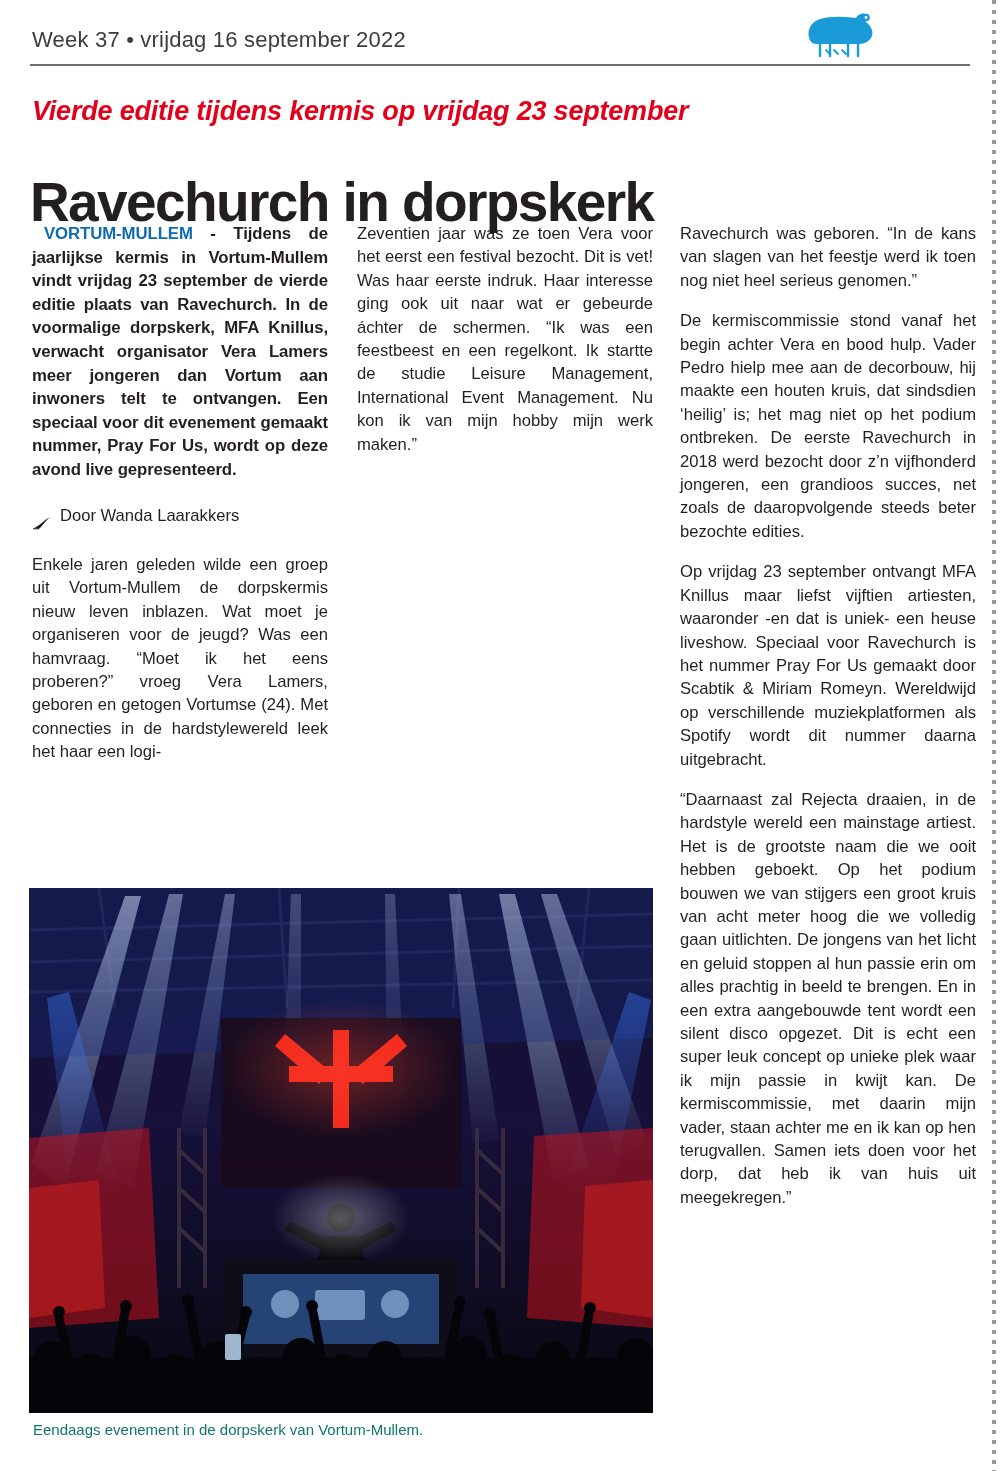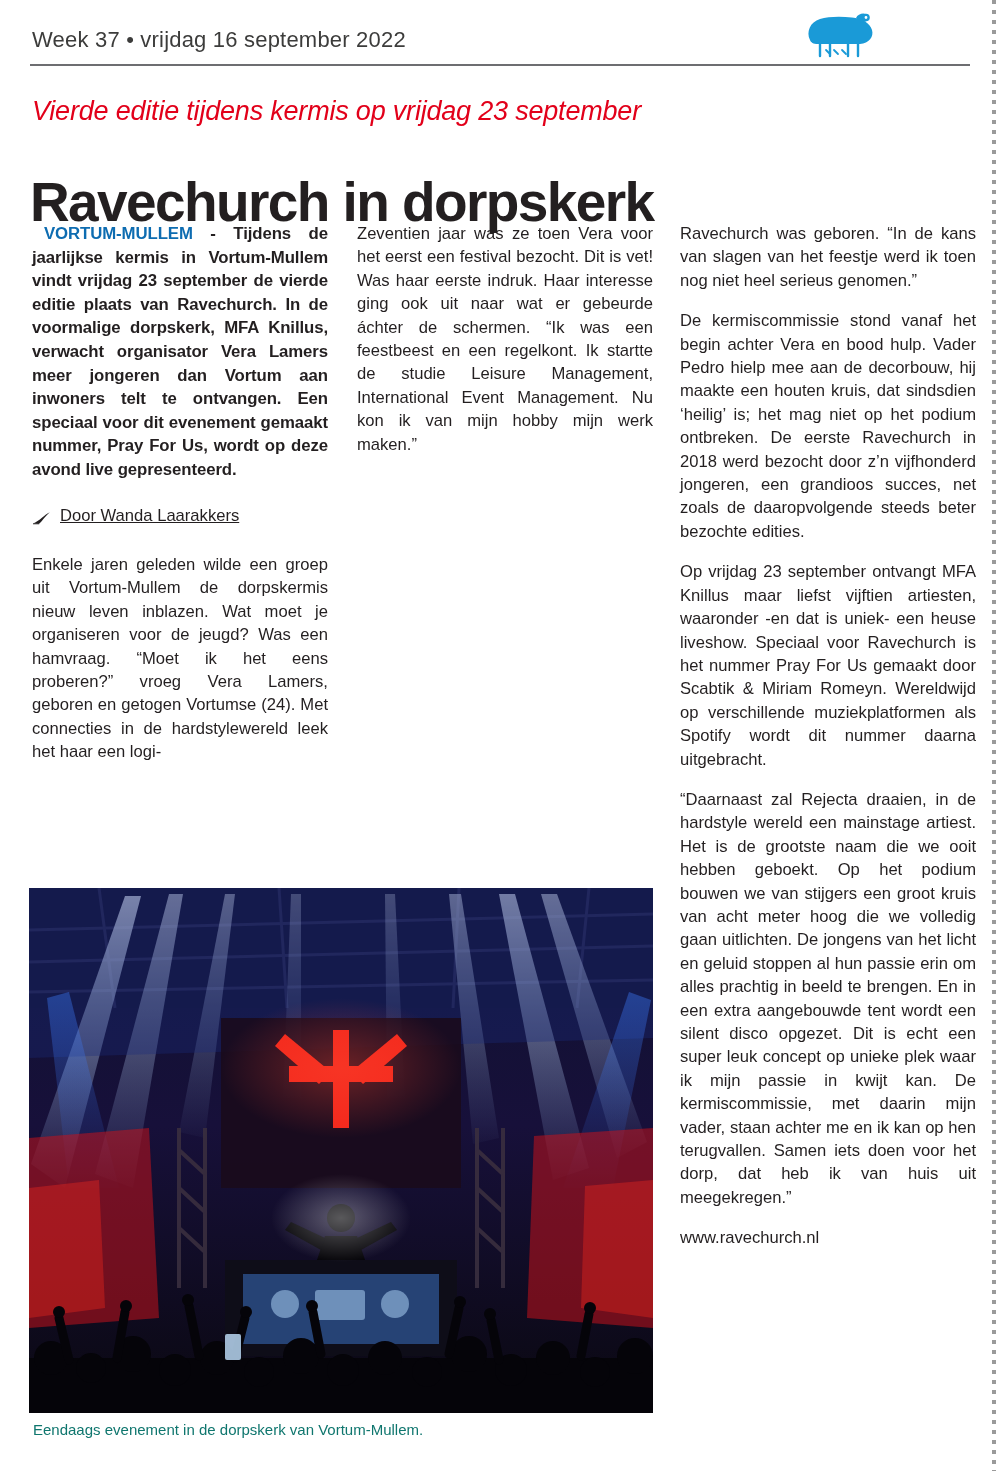--- a/index.html
+++ b/index.html
@@ -40,21 +40,21 @@
     position: absolute;
     right: 118px; top: 10px;
     width: 86px; height: 52px;
   }
 
   
   .kicker {
     position: absolute;
     left: 32px; top: 96px;
     font-size: 27px;
-    font-weight: normal;
+    font-weight: bold;
     font-style: italic;
     color: #e2001a;
     letter-spacing: -0.2px;
     white-space: nowrap;
   }
   .headline {
     position: absolute;
     left: 30px; top: 133px;
     font-size: 55px;
     font-weight: bold;
@@ -82,26 +82,25 @@
   .lead {
     font-weight: bold;
     font-size: 16.8px;
     line-height: 23.6px;
     letter-spacing: -0.1px;
   }
   .lead .place { color: #0d6cb1; margin-left: 12px; }
 
   .byline {
     display: flex;
-    align-items: center;
+    align-items: flex-end;
     gap: 9px;
     font-size: 16.6px;
     color: #231f20;
     margin: 22px 0 26px 0;
-    text-decoration: underline;
   }
   .pen-icon { width: 19px; height: 14px; display: block; }
 
   
   .photo {
     position: absolute;
     left: 29px; top: 888px;
     width: 624px; height: 525px;
     background: #0b0a14;
     overflow: hidden;
@@ -169,21 +168,20 @@
 
 <div class="col col2">
   <p>Zeventien jaar was ze toen Vera voor het eerst een festival bezocht. Dit is vet! Was haar eerste indruk. Haar interesse ging ook uit naar wat er gebeurde áchter de schermen. “Ik was een feestbeest en een regelkont. Ik startte de studie Leisure Management, International Event Management. Nu kon ik van mijn hobby mijn werk maken.”</p>
 </div>
 
 <div class="col col3">
   <p>Ravechurch was geboren. “In de kans van slagen van het feestje werd ik toen nog niet heel serieus genomen.”</p>
   <p>De kermiscommissie stond vanaf het begin achter Vera en bood hulp. Vader Pedro hielp mee aan de decorbouw, hij maakte een houten kruis, dat sindsdien ‘heilig’ is; het mag niet op het podium ontbreken. De eerste Ravechurch in 2018 werd bezocht door z’n vijfhonderd jongeren, een grandioos succes, net zoals de daaropvolgende steeds beter bezochte edities.</p>
   <p>Op vrijdag 23 september ontvangt MFA Knillus maar liefst vijftien artiesten, waaronder -en dat is uniek- een heuse liveshow. Speciaal voor Ravechurch is het nummer Pray For Us gemaakt door Scabtik &amp; Miriam Romeyn. Wereldwijd op verschillende muziekplatformen als Spotify wordt dit nummer daarna uitgebracht.</p>
   <p>“Daarnaast zal Rejecta draaien, in de hardstyle wereld een mainstage artiest. Het is de grootste naam die we ooit hebben geboekt. Op het podium bouwen we van stijgers een groot kruis van acht meter hoog die we volledig gaan uitlichten. De jongens van het licht en geluid stoppen al hun passie erin om alles prachtig in beeld te brengen. En in een extra aangebouwde tent wordt een silent disco opgezet. Dit is echt een super leuk concept op unieke plek waar ik mijn passie in kwijt kan. De kermiscommissie, met daarin mijn vader, staan achter me en ik kan op hen terugvallen. Samen iets doen voor het dorp, dat heb ik van huis uit meegekregen.”</p>
-  <p class="url-line">www.ravechurch.nl</p>
 </div>
 
 <div class="photo">
   <svg viewBox="0 0 624 525" width="624" height="525" aria-hidden="true">
     <defs>
       <linearGradient id="hall" x1="0" y1="0" x2="0" y2="1">
         <stop offset="0%" stop-color="#0f1230"></stop>
         <stop offset="45%" stop-color="#17103a"></stop>
         <stop offset="100%" stop-color="#0a0810"></stop>
       </linearGradient>

